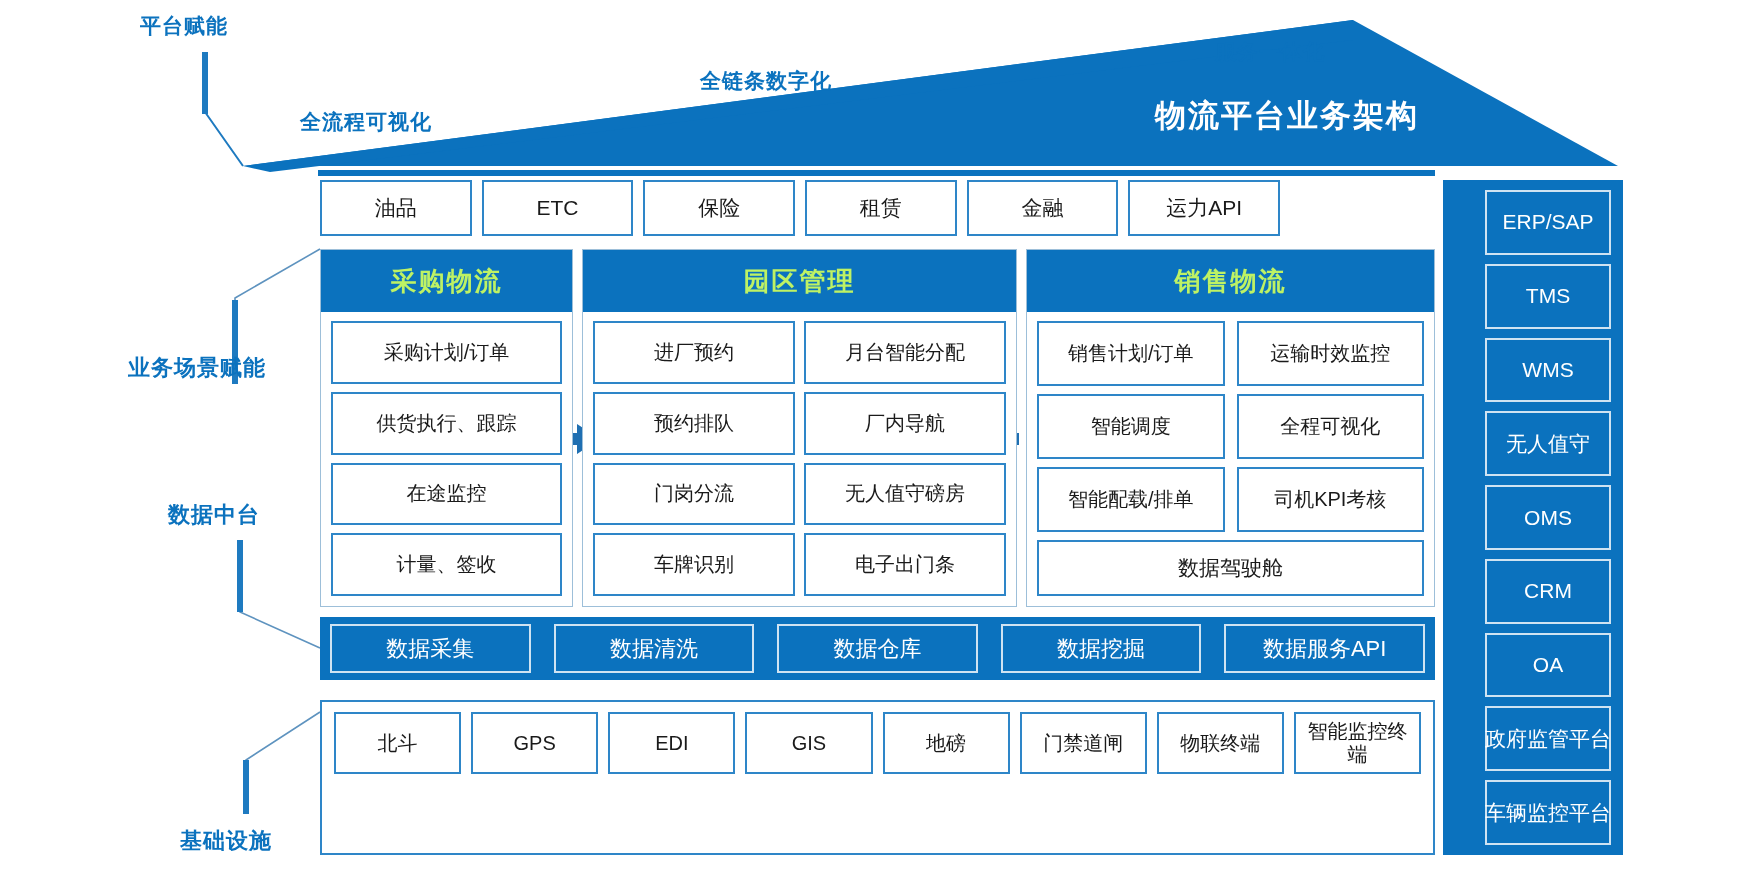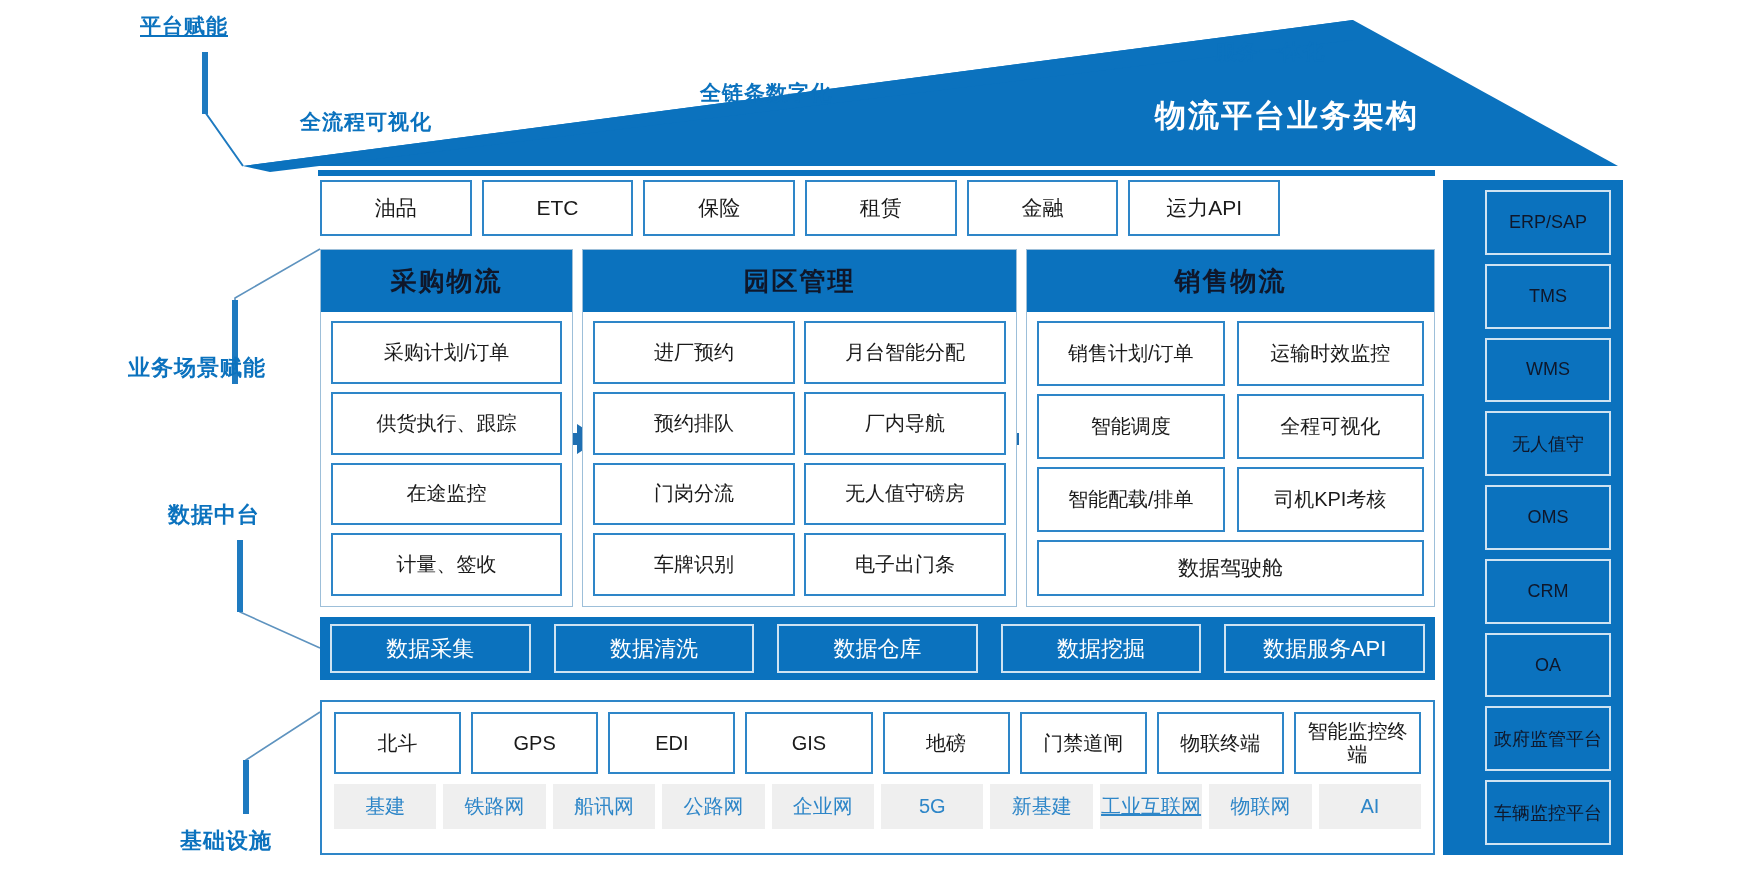--- a/index.html
+++ b/index.html
@@ -39,21 +39,21 @@
   
   #services-row{position:absolute;left:320px;top:180px;width:960px;height:56px;
     display:flex;gap:10px;}
   #services-row .obox{flex:1;height:56px;}
 
   
   #panels{position:absolute;left:320px;top:249px;width:1115px;height:358px;
     display:flex;gap:9px;}
   .panel{box-sizing:border-box;border:1px solid #9dbfd9;background:#fff;
     display:flex;flex-direction:column;}
-  .panel-head{background:#0B72BE;color:#0f172a;font-size:26px;font-weight:bold;
+  .panel-head{background:#0B72BE;color:#bef264;font-size:26px;font-weight:bold;
     height:62px;display:flex;align-items:center;justify-content:center;
     letter-spacing:2px;}
   .panel-body{flex:1;padding:9px 10px 10px 10px;display:flex;gap:9px;}
   .pcol{flex:1;display:flex;flex-direction:column;gap:8px;}
   .pcol .obox{flex:1;font-size:20px;}
   .p-purchase{width:253px;}
   .p-park{width:435px;}
   .p-sales{width:409px;}
   .sales-wrap{flex:1;display:flex;flex-direction:column;gap:8px;}
   .sales-grid{flex:1;display:flex;gap:12px;}
@@ -75,21 +75,21 @@
   #infra-top .obox{flex:1;height:62px;font-size:20px;padding:0 4px;}
   #infra-bottom{display:flex;gap:7px;height:45px;}
   .gchip{flex:1;height:45px;background:#efefef;color:#2E86C8;font-size:20px;
     display:flex;align-items:center;justify-content:center;white-space:nowrap;}
   .gchip.uline{text-decoration:underline;}
 
   
   #sysrail{position:absolute;left:1443px;top:180px;width:180px;height:675px;
     background:#0B72BE;padding:10px 12px;box-sizing:border-box;
     display:flex;flex-direction:column;gap:9px;}
-  #sysrail .sbox{flex:1;border:2px solid #cfe3f2;color:#0f172a;font-size:18px;
+  #sysrail .sbox{flex:1;border:2px solid #cfe3f2;color:#ffffff;font-size:21px;
     display:flex;align-items:center;justify-content:center;box-sizing:border-box;
     white-space:nowrap;margin-left:30px;}
 </style>
 </head>
 <body>
 
 <div id="stage">
 
   <svg id="deco" viewBox="0 0 1761 895">
 
@@ -112,23 +112,23 @@
 
     <g>
       <path d="M551,433 L577,433 L577,424 L600,439 L577,454 L577,445 L551,445 Z" fill="#1F6FB2"></path>
     </g>
 
     <g>
       <path d="M1019,433 L993,433 L993,424 L970,439 L993,454 L993,445 L1019,445 Z" fill="#1F6FB2"></path>
     </g>
   </svg>
 
-  <div class="roof-cap" style="left:140px;top:12px;text-decoration:underline;">平台赋能</div>
+  <div class="roof-cap" style="left:140px;top:12px;">平台赋能</div>
   <div class="roof-cap" style="left:300px;top:108px;">全流程可视化</div>
-  <div class="roof-cap" style="left:700px;top:79px;">全链条数字化</div>
+  <div class="roof-cap" style="left:700px;top:67px;">全链条数字化</div>
   <div class="roof-cap" style="left:1215px;top:18px;margin-top:20px;">服务一体化</div>
   <div id="roof-title" style="left:1155px;top:95px;">物流平台业务架构</div>
 
   <div class="side-label" style="left:128px;top:353px;">业务场景赋能</div>
   <div class="side-label" style="left:168px;top:500px;">数据中台</div>
   <div class="side-label" style="left:180px;top:826px;">基础设施</div>
 
   <div id="services-row">
     <div class="obox">油品</div>
     <div class="obox">ETC</div>
@@ -205,32 +205,20 @@
     <div id="infra-top">
       <div class="obox">北斗</div>
       <div class="obox">GPS</div>
       <div class="obox">EDI</div>
       <div class="obox">GIS</div>
       <div class="obox">地磅</div>
       <div class="obox">门禁道闸</div>
       <div class="obox">物联终端</div>
       <div class="obox">智能监控终端</div>
     </div>
-    <div id="infra-bottom">
-      <div class="gchip">基建</div>
-      <div class="gchip">铁路网</div>
-      <div class="gchip">船讯网</div>
-      <div class="gchip">公路网</div>
-      <div class="gchip">企业网</div>
-      <div class="gchip">5G</div>
-      <div class="gchip">新基建</div>
-      <div class="gchip uline">工业互联网</div>
-      <div class="gchip">物联网</div>
-      <div class="gchip">AI</div>
-    </div>
   </div>
 
   <div id="sysrail">
     <div class="sbox">ERP/SAP</div>
     <div class="sbox">TMS</div>
     <div class="sbox">WMS</div>
     <div class="sbox">无人值守</div>
     <div class="sbox">OMS</div>
     <div class="sbox">CRM</div>
     <div class="sbox">OA</div>

